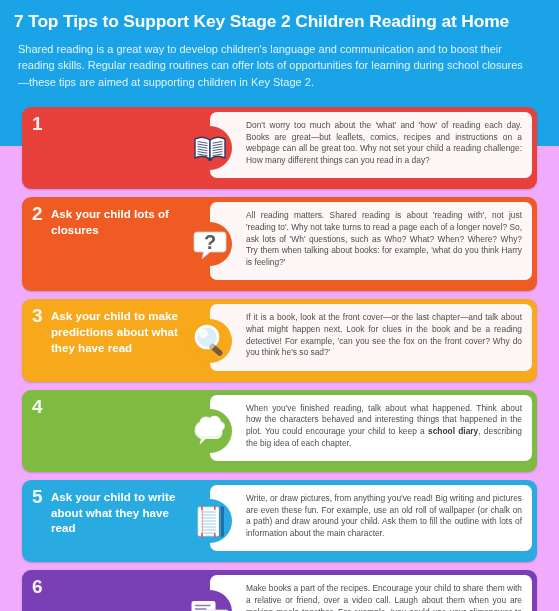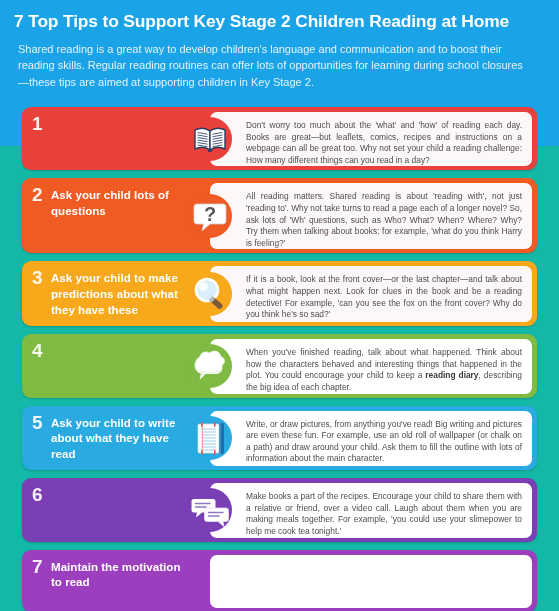--- a/index.html
+++ b/index.html
@@ -10,21 +10,21 @@
     width: 559px;
     height: 611px;
     background: #cfe6f7;
     font-family: "Liberation Sans", sans-serif;
     overflow: hidden;
   }
   .page {
     position: relative;
     width: 559px;
     height: 611px;
-    background: #14b8a6;
+    background: #f0abfc;
   }
 
   
   .header {
     position: absolute;
     left: 0; top: 0;
     width: 559px;
     height: 146px;
     background: #1ba3e8;
     box-sizing: border-box;
@@ -105,26 +105,26 @@
     align-items: center;
     justify-content: center;
     overflow: hidden;
   }
 
   .tip-card {
     position: relative;
     flex: 1 1 auto;
     background: #ffffff;
     border-radius: 7px;
-    margin: 5px 5px 4px -26px;
-    padding: 8px 10px 0 36px;
+    margin: 5px 5px 11px -26px;
+    padding: 8px 10px 12px 36px;
     box-sizing: border-box;
     z-index: 1;
     display: flex;
-    align-items: flex-start;
+    align-items: center;
   }
   .tip-body {
     color: #4d4d4d;
     font-size: 8.4px;
     line-height: 11.6px;
     text-align: justify;
   }
   .tip-body b { font-weight: bold; color: #3a3a3a; }
 
   
@@ -170,38 +170,38 @@
       </svg>
           </div>
         </div>
         <div class="tip-card tint">
           <div class="tip-body"><span>Don't worry too much about the 'what' and 'how' of reading each day. Books are great—but leaflets, comics, recipes and instructions on a webpage can all be great too. Why not set your child a reading challenge: How many different things can you read in a day?</span></div>
         </div>
       </div>
       <div class="tip" style="background: rgb(239, 91, 35);">
         <div class="tip-left">
           <div class="tip-num">2</div>
-          <div class="tip-head">Ask your child lots of questions</div>
+          <div class="tip-head">Ask your child lots of closures</div>
         </div>
         <div class="tip-iconwrap">
           <div class="icon-circle" style="background: rgb(239, 91, 35);">
             <svg width="40" height="40" viewBox="0 0 40 40">
         <path d="M7 8 H33 A3 3 0 0 1 36 11 V25 A3 3 0 0 1 33 28 H20 L12 35 L13.5 28 H7 A3 3 0 0 1 4 25 V11 A3 3 0 0 1 7 8 Z" fill="#ffffff" stroke="#cfcfcf" stroke-width="0.8"></path>
         <text x="20" y="25" font-family="Liberation Sans, sans-serif" font-size="20" font-weight="bold" fill="#5b5b5b" text-anchor="middle">?</text>
       </svg>
           </div>
         </div>
         <div class="tip-card tint">
           <div class="tip-body"><span>All reading matters. Shared reading is about 'reading with', not just 'reading to'. Why not take turns to read a page each of a longer novel? So, ask lots of 'Wh' questions, such as Who? What? When? Where? Why? Try them when talking about books: for example, 'what do you think Harry is feeling?'</span></div>
         </div>
       </div>
       <div class="tip" style="background: rgb(247, 168, 27);">
         <div class="tip-left">
           <div class="tip-num">3</div>
-          <div class="tip-head">Ask your child to make predictions about what they have these</div>
+          <div class="tip-head">Ask your child to make predictions about what they have read</div>
         </div>
         <div class="tip-iconwrap">
           <div class="icon-circle" style="background: rgb(247, 168, 27);">
             <svg width="40" height="40" viewBox="0 0 40 40">
         <circle cx="17" cy="16" r="11" fill="#dceefb" stroke="#ffffff" stroke-width="2.6"></circle>
         <circle cx="13.5" cy="12.5" r="4.5" fill="#ffffff" opacity="0.85"></circle>
         <rect x="23" y="22.5" width="14" height="5.6" rx="2.4" fill="#7a5a3a" transform="rotate(41 23 22.5)"></rect>
         <rect x="22.2" y="22" width="4" height="5.6" rx="1" fill="#b9b9b9" transform="rotate(41 22.2 22)"></rect>
       </svg>
           </div>
@@ -216,21 +216,21 @@
         </div>
         <div class="tip-iconwrap">
           <div class="icon-circle" style="background: rgb(127, 187, 66);">
             <svg width="42" height="40" viewBox="0 0 42 40">
         <path d="M11 11 C11 6.5, 17 4.5, 21 7 C24 3.5, 31.5 5, 31.5 10.5 C36 11, 37 17, 33 19.5 L33 22 C33 25, 30.5 27, 27 27 L17 27 L11 33 L12.5 27 C8.5 26.5, 6 23.5, 6 20 C6 15.5, 8 12, 11 11 Z" fill="#ffffff" stroke="#e4efe0" stroke-width="0.8"></path>
         <path d="M8 23 C14 26.5, 27 26.5, 33 22.5 L33 23 C33 26, 30 28, 27 28 L16.5 28 L11 33.5 L12.5 28 C9.5 27.5, 8 25.5, 8 23 Z" fill="#eef6e8"></path>
       </svg>
           </div>
         </div>
         <div class="tip-card">
-          <div class="tip-body"><span>When you've finished reading, talk about what happened. Think about how the characters behaved and interesting things that happened in the plot. You could encourage your child to keep a </span><b>reading diary</b><span>, describing the big idea of each chapter.</span></div>
+          <div class="tip-body"><span>When you've finished reading, talk about what happened. Think about how the characters behaved and interesting things that happened in the plot. You could encourage your child to keep a </span><b>school diary</b><span>, describing the big idea of each chapter.</span></div>
         </div>
       </div>
       <div class="tip" style="background: rgb(41, 171, 226);">
         <div class="tip-left">
           <div class="tip-num">5</div>
           <div class="tip-head">Ask your child to write about what they have read</div>
         </div>
         <div class="tip-iconwrap">
           <div class="icon-circle" style="background: rgb(41, 171, 226);">
             <svg width="40" height="40" viewBox="0 0 40 40">

